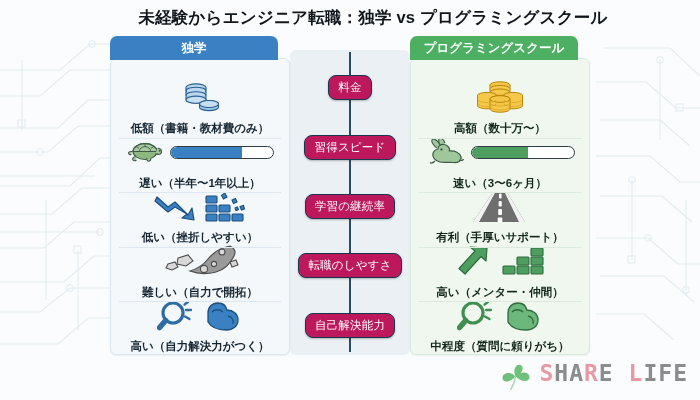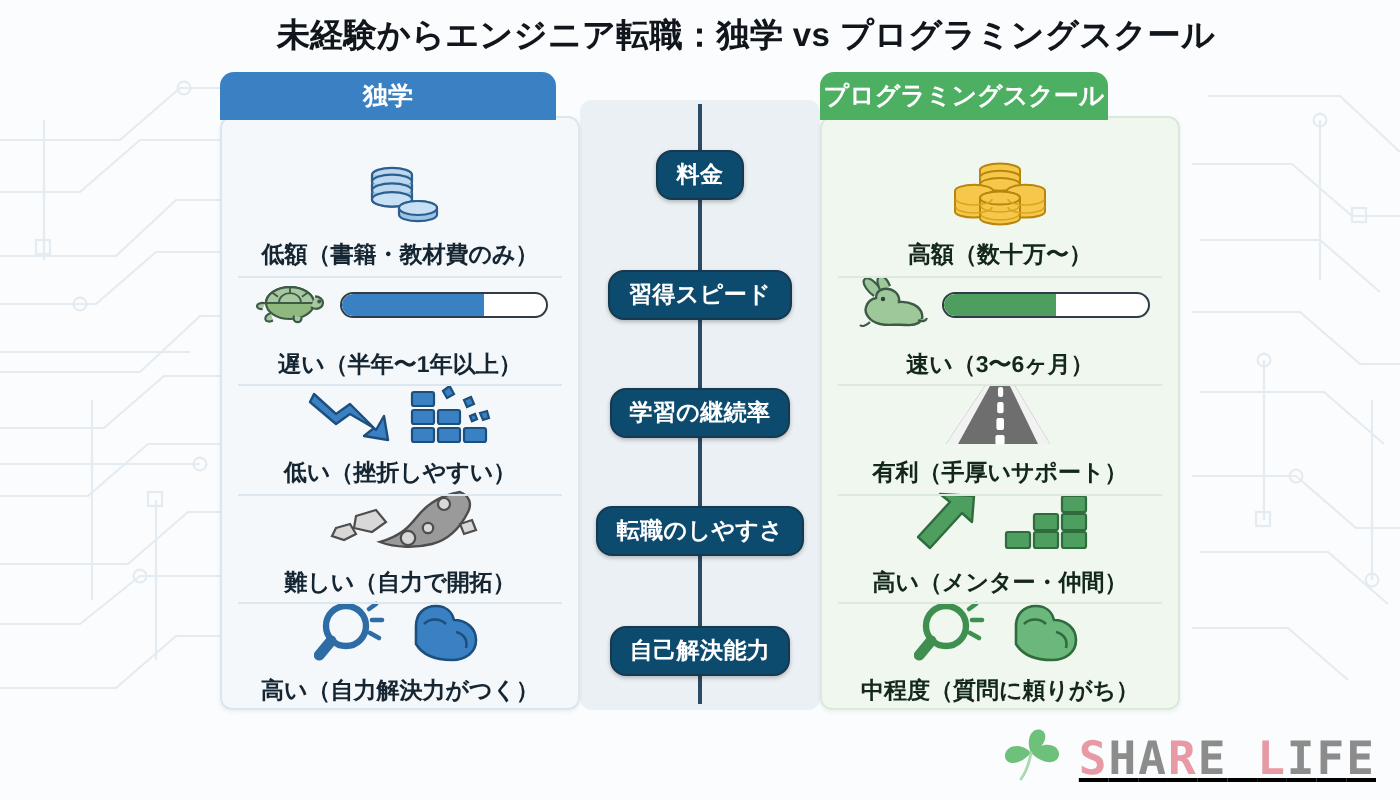--- a/index.html
+++ b/index.html
@@ -49,21 +49,21 @@
   }
 
   
   .badge{
     position:absolute;top:36px;height:24px;line-height:24px;
     border-radius:7px 7px 0 0;
     text-align:center;color:#fff;font-weight:bold;font-size:12.5px;
     z-index:5;white-space:nowrap;box-sizing:border-box;
   }
   .badge-left{left:110px;width:168px;background:#3a81c4;}
-  .badge-right{left:410px;width:144px;background:#4caf62;}
+  .badge-right{left:410px;width:168px;background:#4caf62;}
 
   
   .rows{position:absolute;left:0;top:24px;width:100%;height:273px;}
   .row{
     position:relative;height:54.6px;box-sizing:border-box;
     display:flex;flex-direction:column;align-items:center;justify-content:flex-end;
     padding:0 4px 3px 4px;
     gap:10px;
   }
   .row + .row::before{
@@ -93,30 +93,30 @@
     border:1px solid #2f3b46;box-sizing:border-box;position:relative;overflow:hidden;
   }
   .bar-fill{position:absolute;left:0;top:0;bottom:0;border-radius:7px 0 0 7px;}
   .bar-fill.blue{background:#3a81c4;}
   .bar-fill.green{background:#4e9e5f;}
 
   
   .pill-wrap{position:absolute;left:290px;top:58px;width:120px;height:297px;z-index:4;}
   .pill-row{height:59.4px;display:flex;align-items:center;justify-content:center;}
   .pill{
-    background:#0c4a6e;color:#ffffff;font-weight:bold;font-size:11.5px;
+    background:#be185d;color:#ffffff;font-weight:normal;font-size:11.5px;
     padding:4px 9px;border-radius:8px;white-space:nowrap;
     border:1px solid #16394f;box-shadow:0 1px 2px rgba(0,0,0,.25);
     letter-spacing:.2px;
   }
 
   
   .logo{
-    position:absolute;right:12px;bottom:8px;display:flex;align-items:flex-end;
-    gap:6px;z-index:7;text-decoration:underline;
+    position:absolute;right:12px;bottom:8px;display:flex;align-items:flex-start;
+    gap:6px;z-index:7;
   }
   .logo-text{
     font-family:"DejaVu Sans Mono","Liberation Mono",monospace;
     font-size:23px;font-weight:bold;letter-spacing:1px;line-height:1;
   }
   .lg-s{color:#e79aa4;}
   .lg-h{color:#8c8c8c;}
   .lg-a{color:#8c8c8c;}
   .lg-r{color:#e79aa4;}
   .lg-e{color:#8c8c8c;}

